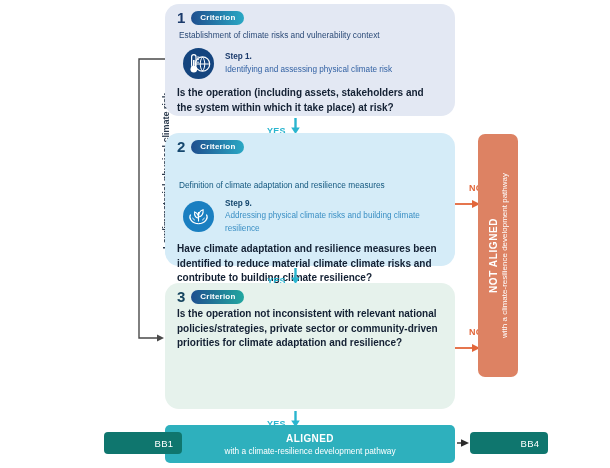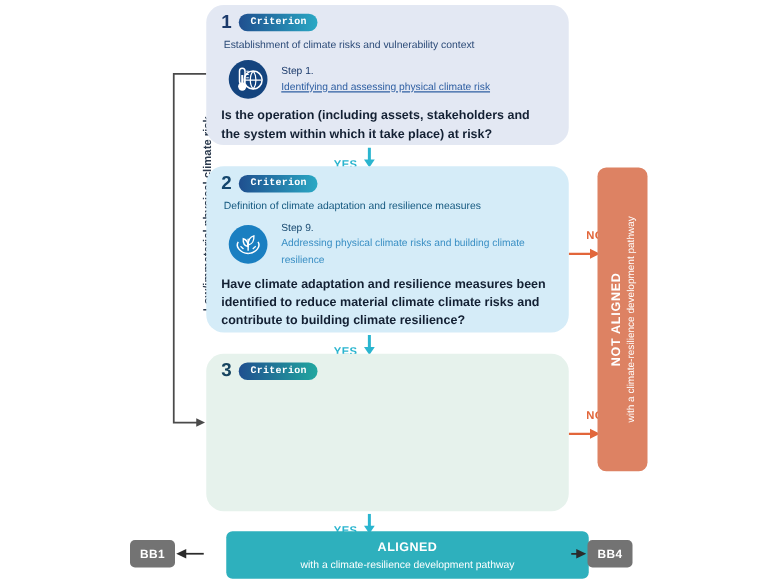--- a/index.html
+++ b/index.html
@@ -18,40 +18,39 @@
 
   .chead{display:flex;align-items:center;gap:6px;padding:6px 0 0 12px;}
   .cnum{font-size:15px;font-weight:bold;line-height:1;}
   .card1 .cnum{color:#1b3a6b;}
   .card2 .cnum{color:#15476e;}
   .card3 .cnum{color:#16445f;}
   .cbadge{
     font-size:8px;letter-spacing:.2px;color:#ffffff;font-weight:bold;
     padding:2px 9px;border-radius:9px;line-height:1.25;
     background:linear-gradient(90deg,#1f4f8f 0%,#2aa8c4 100%);
-    font-family:Liberation Mono, monospace;
   }
   .card3 .cbadge{background:linear-gradient(90deg,#1f4f8f 0%,#22a7a0 100%);}
 
   .ctitle{padding:4px 14px 0 14px;font-size:8.3px;line-height:1.45;}
   .card1 .ctitle{color:#2b4a77;}
-  .card2 .ctitle{color:#14587f;}
+  .card2 .ctitle{color:#14587f;margin-top:21px;}
   .card3 .ctitle{color:#17607a;}
 
   
   .steprow{display:flex;align-items:center;gap:11px;padding:7px 12px 0 18px;}
   .stepicon{width:31px;height:31px;border-radius:50%;flex:0 0 31px;position:relative;}
   .ic1{background:#14447e;}
   .ic2{background:#1a7fc1;}
   .ic3{background:#17a38b;}
   .stepicon svg{position:absolute;left:0;top:0;}
   .steptxt{font-size:8.2px;line-height:1.5;}
-  .steplabel{font-weight:normal;display:block;}
+  .steplabel{font-weight:bold;display:block;}
   .card1 .steptxt{color:#1b3a6b;}
-  .card1 .stepdesc{color:#2f5fa2;text-decoration:underline;}
+  .card1 .stepdesc{color:#2f5fa2;}
   .card2 .steptxt{color:#15476e;}
   .card2 .stepdesc{color:#3a8fc4;}
   .card3 .steptxt{color:#1c5f53;}
   .card3 .stepdesc{color:#3aa08e;}
 
   .cq{padding:7px 16px 0 12px;font-size:10px;line-height:1.46;font-weight:bold;color:#132033;}
   .card3 .cq{padding-top:3px;}
 
   
   .yes{position:absolute;display:flex;align-items:center;gap:4px;}
@@ -77,30 +76,29 @@
   }
   .na-main{font-size:10px;font-weight:bold;letter-spacing:.6px;display:block;}
   .na-sub{font-size:8px;display:block;margin-top:1px;}
 
   
   .aligned{
     position:absolute;left:165px;top:425px;width:290px;height:38px;
     background:#2eb0bd;border-radius:5px;
     display:flex;flex-direction:column;align-items:center;justify-content:center;
     color:#ffffff;
-    margin-left:16px;
   }
   .al-main{font-size:10px;font-weight:bold;letter-spacing:.4px;}
   .al-sub{font-size:8.3px;margin-top:2px;}
 
   
   .bb{
-    position:absolute;top:432px;width:36px;height:22px;background:#737373;
+    position:absolute;top:432px;width:36px;height:22px;background:#0f766e;
     border-radius:4px;display:flex;align-items:center;justify-content:center;
-    color:#ffffff;font-size:9.5px;font-weight:bold;letter-spacing:.3px;
+    color:#ffffff;font-size:9.5px;font-weight:normal;letter-spacing:.3px;padding-left:42px;
   }
   .bb1{left:104px;}
   .bb4{left:470px;}
 
   
   .leftlabel{
     position:absolute;left:86px;top:160px;width:160px;height:22px;
     transform:rotate(-90deg);transform-origin:center center;
     display:flex;align-items:center;justify-content:center;
     font-size:9px;font-weight:bold;color:#2b3a4d;text-align:center;line-height:1.35;
@@ -188,20 +186,21 @@
       <line x1="5.5" y1="0" x2="5.5" y2="10" stroke="#2ab5cf" stroke-width="2.4"></line>
       <polygon points="5.5,16 1.2,9.5 9.8,9.5" fill="#2ab5cf"></polygon>
     </svg>
   </div>
 
   <div class="card card3">
     <div class="chead">
       <span class="cnum">3</span>
       <span class="cbadge">Criterion</span>
     </div>
+    <div class="cq">Is the operation not inconsistent with relevant national policies/strategies, private sector or community-driven priorities for climate adaptation and resilience?</div>
   </div>
 
   <div class="yes y3">
     <span class="lbl">YES</span>
     <svg width="11" height="16">
       <line x1="5.5" y1="0" x2="5.5" y2="10" stroke="#2ab5cf" stroke-width="2.4"></line>
       <polygon points="5.5,16 1.2,9.5 9.8,9.5" fill="#2ab5cf"></polygon>
     </svg>
   </div>
 

